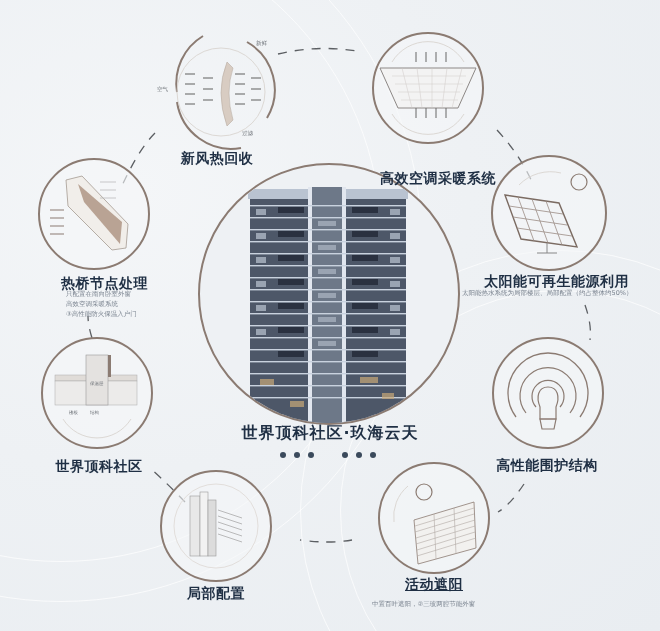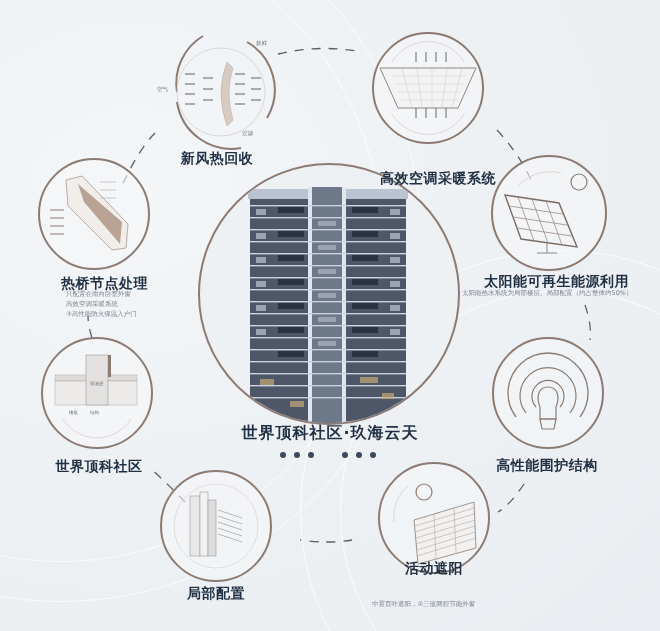--- a/index.html
+++ b/index.html
@@ -297,15 +297,15 @@
       <line x1="37" y1="64" x2="96" y2="46"></line>
         <line x1="37" y1="70" x2="96" y2="52"></line>
       <line x1="38" y1="76" x2="97" y2="58"></line>
         <line x1="38" y1="82" x2="97" y2="64"></line>
       <line x1="39" y1="88" x2="97" y2="70"></line>
         <line x1="39" y1="94" x2="98" y2="76"></line>
       <line x1="56" y1="52" x2="58" y2="97"></line>
         <line x1="76" y1="46" x2="78" y2="92"></line>
     </g>
   </svg>
-  <div class="label" style="left:394px;top:560px;width:80px;">活动遮阳</div>
+  <div class="label" style="left:394px;top:576px;width:80px;text-decoration:underline;">活动遮阳</div>
   <div class="sub" style="left:372px;top:600px;">中置百叶遮阳，②三玻两腔节能外窗</div>
 </div>
 
 </body></html>

